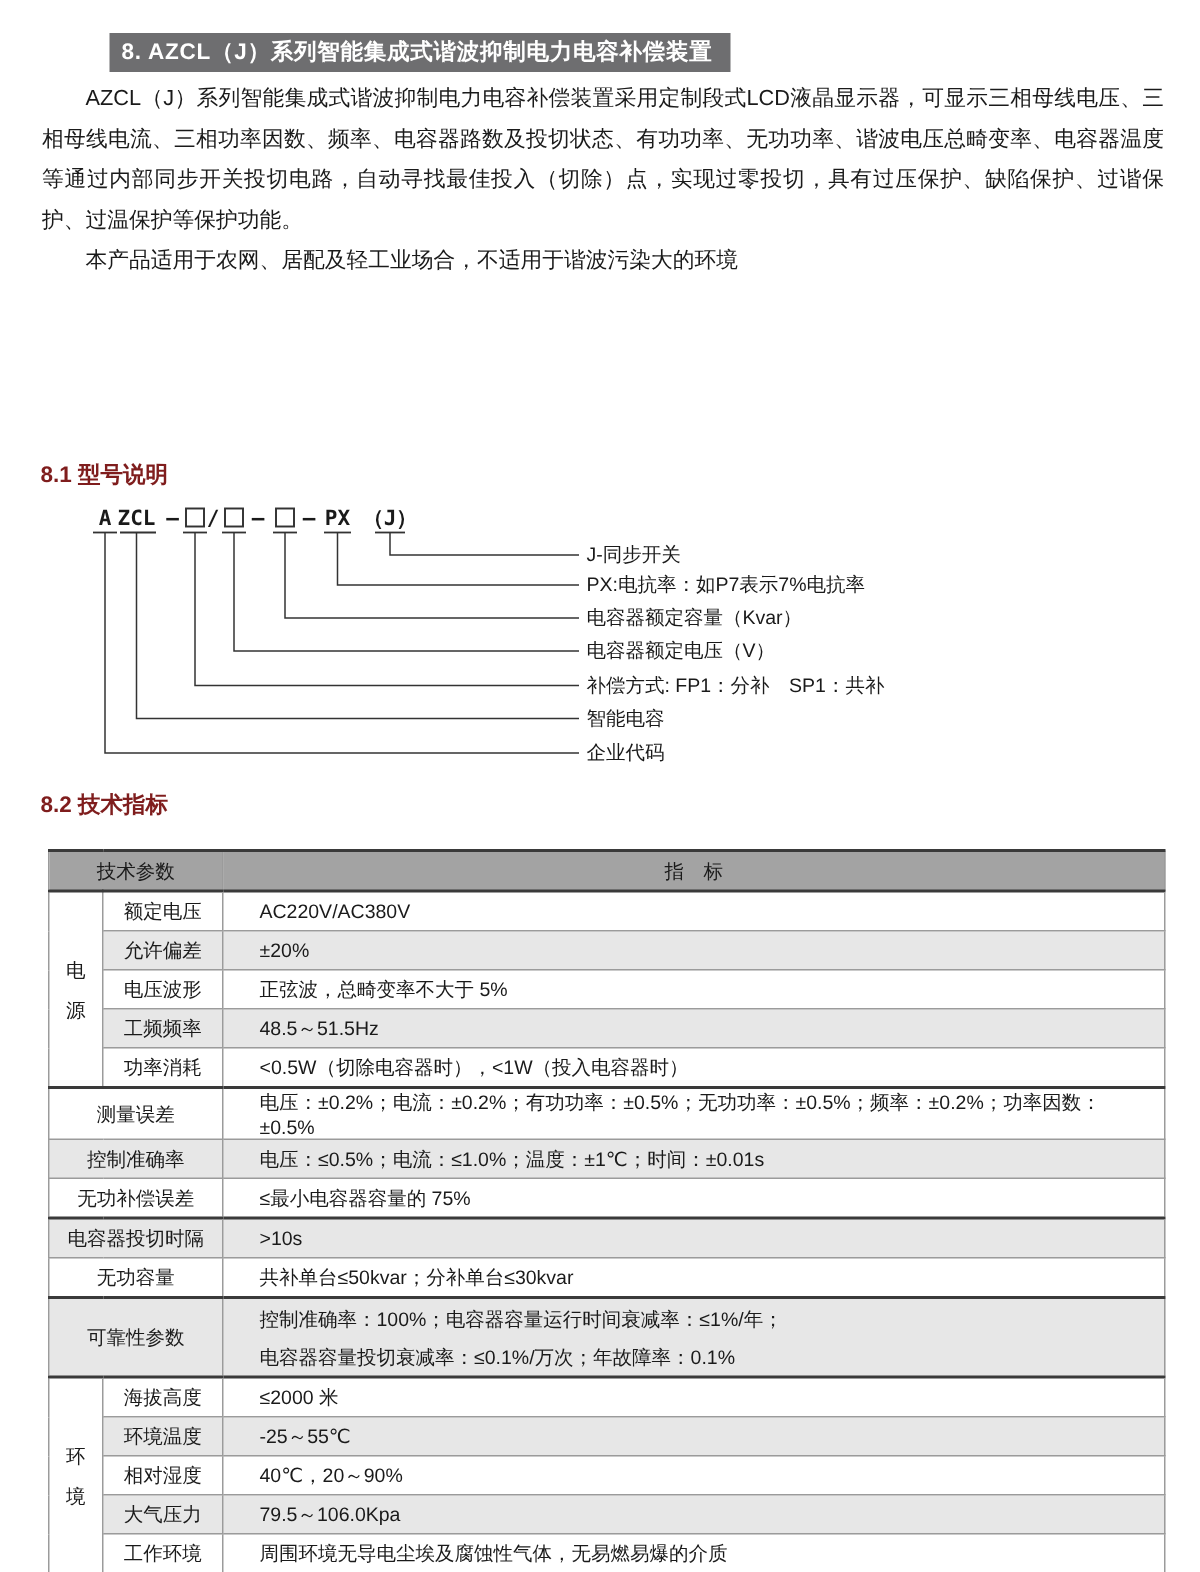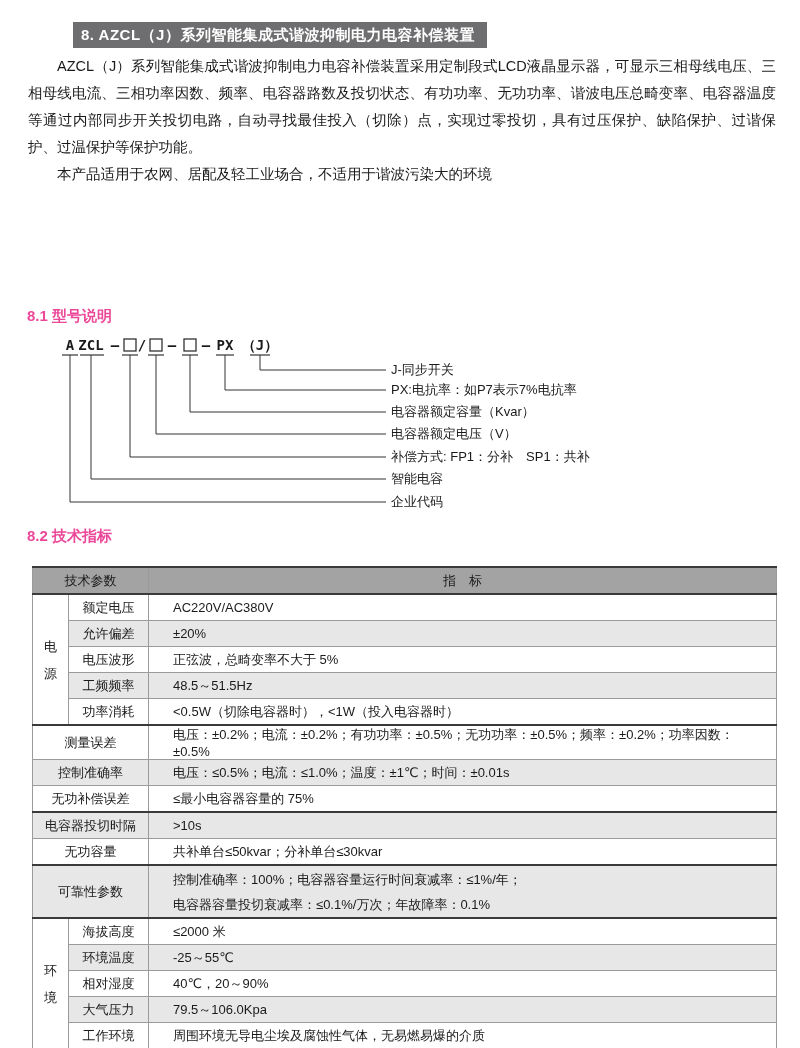--- a/index.html
+++ b/index.html
@@ -18,21 +18,21 @@
   }
 
   .intro{
     position:absolute;left:28px;top:53px;width:748px;
     font-size:14.5px;line-height:27px;text-align:justify;
   }
   .intro p{margin:0;text-indent:2em;}
 
   .sec-heading{
     position:absolute;left:27px;margin:0;
-    font-size:15px;font-weight:bold;color:#ec4899;
+    font-size:15px;font-weight:bold;color:#7f1d1d;
   }
   .h81{top:307px;}
   .h82{top:527px;}
 
   .diagram{position:absolute;left:28px;top:334px;width:748px;height:190px;}
   .diagram svg{display:block;}
   .diagram text{fill:#1a1a1a;}
   .code-txt{font-size:14px;font-family:"DejaVu Sans Mono","Liberation Mono",monospace;font-weight:bold;}
   .lbl-txt{font-size:13px;}
 

